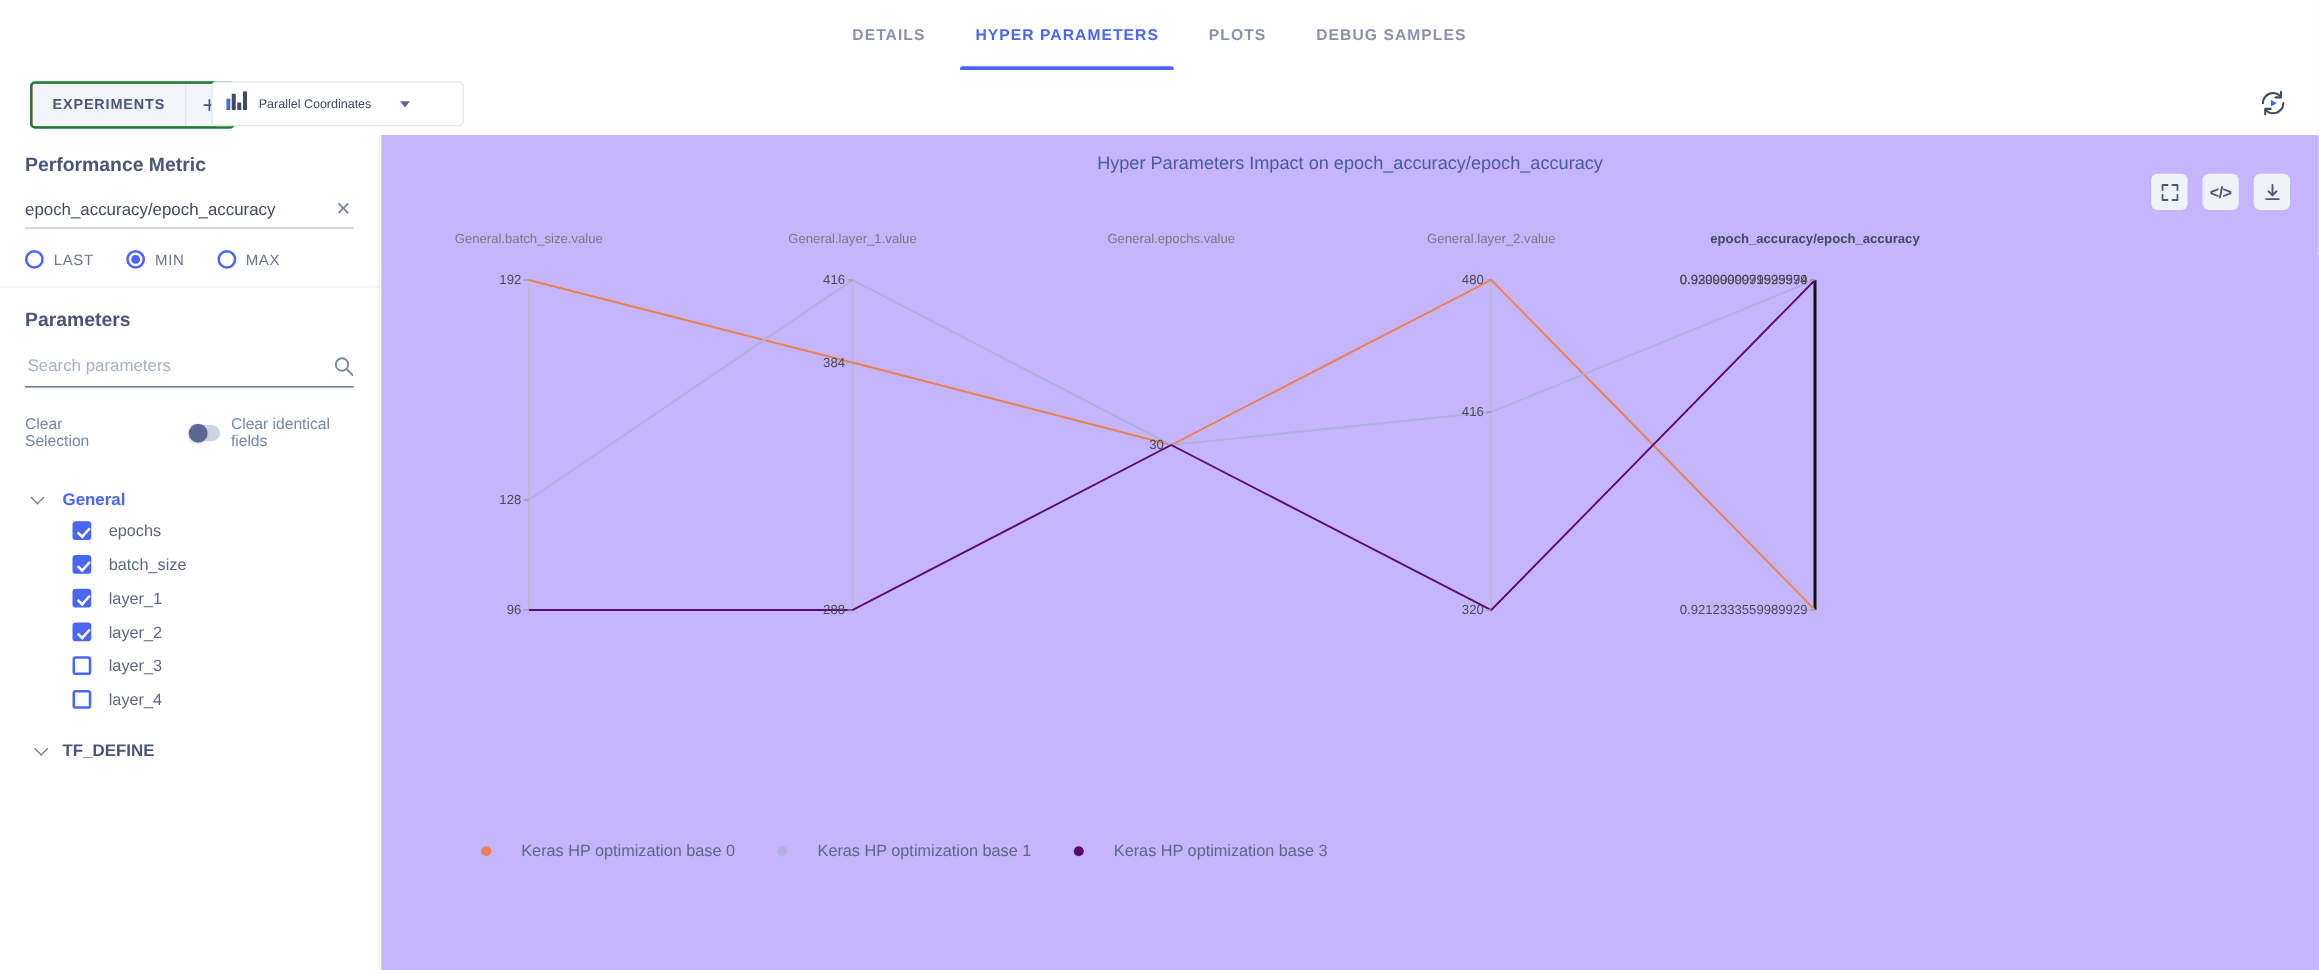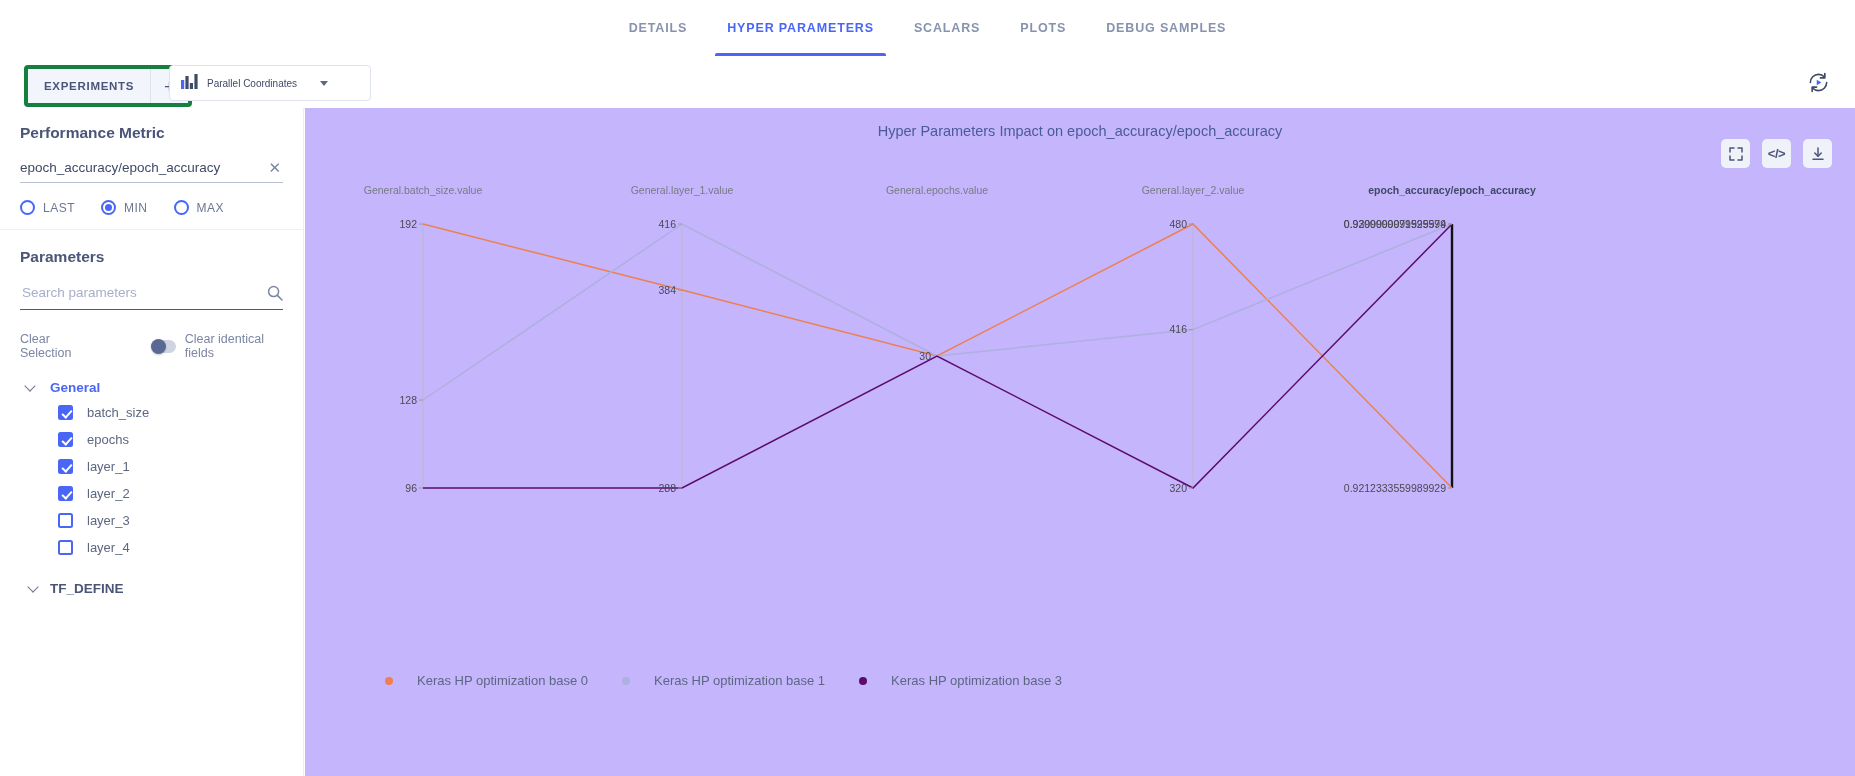--- a/index.html
+++ b/index.html
@@ -30,21 +30,21 @@
     background:#4a66f5;border-radius:2px 2px 0 0;
   }
 
   
   .toolbar{
     position:absolute;left:0;top:56px;width:1855px;height:52px;
     background:#ffffff;border-bottom:1px solid #eceef4;
   }
   .btn-group{
     position:absolute;left:24px;top:9px;height:34px;display:flex;
-    border:4px solid #15803d;border-radius:4px;overflow:hidden;background:#f97316;
+    border:2px solid #15803d;border-radius:4px;overflow:hidden;background:#f97316;
   }
   .btn-exp{
     display:flex;align-items:center;padding:0 16px;height:34px;
     font-size:11.5px;font-weight:600;letter-spacing:.7px;color:#4a5578;cursor:pointer;
     background:#f3f5fc;
   }
   .btn-plus{
     display:flex;align-items:center;justify-content:center;width:37px;height:34px;
     border-left:1px solid #dfe3ee;background:#f3f5fc;cursor:pointer;
     font-size:19px;color:#5a6punkt;color:#5a6persist;color:#4a5578;font-weight:300;line-height:1;
@@ -93,21 +93,21 @@
     position:relative;display:flex;align-items:center;
     border-bottom:1.6px solid #4e5a7d;padding-bottom:8px;margin:0 0 22px 0;
   }
   .search-input{
     border:0;outline:0;flex:1;font-size:13.5px;color:#3f4a66;background:transparent;
     font-family:"Liberation Sans", sans-serif;
   }
   .search-input::placeholder{color:#a7aecb;}
   .search-ico{width:16px;height:16px;flex:0 0 16px;cursor:pointer;}
 
-  .clear-row{display:flex;align-items:center;margin-bottom:16px;}
+  .clear-row{display:flex;align-items:center;margin-bottom:28px;}
   .clear-link{font-size:12.5px;color:#7b86a4;cursor:pointer;}
   .toggle-wrap{display:flex;align-items:center;gap:9px;margin-left:56px;}
   .toggle{
     width:28px;height:13px;border-radius:7px;background:#cfd4e3;position:relative;cursor:pointer;
   }
   .toggle .knob{
     position:absolute;left:0;top:-1px;width:15px;height:15px;border-radius:50%;
     background:#5a6894;box-shadow:0 1px 2px rgba(0,0,0,.22);
   }
   .toggle-lbl{font-size:12.5px;color:#7b86a4;}
@@ -159,21 +159,20 @@
 </style>
 </head>
 <body>
 
 <div class="app">
 
   <div class="tabbar">
     <div class="tabs">
       <div class="tab">DETAILS</div>
       <div class="tab active">HYPER PARAMETERS</div>
-      <div class="tab">SCALARS</div>
       <div class="tab">PLOTS</div>
       <div class="tab">DEBUG SAMPLES</div>
     </div>
   </div>
 
   <div class="toolbar">
     <div class="btn-group">
       <div class="btn-exp">EXPERIMENTS</div>
       <div class="btn-plus">+</div>
     </div>
@@ -252,25 +251,25 @@
       </div>
 
       <div class="group">
         <div class="group-hd">
           <span class="caret down"></span>
           <span class="group-name">General</span>
         </div>
 
         <div class="param">
           <span class="cbx on"></span>
+          <span class="param-lbl">epochs</span>
+        </div>
+        <div class="param">
+          <span class="cbx on"></span>
           <span class="param-lbl">batch_size</span>
-        </div>
-        <div class="param">
-          <span class="cbx on"></span>
-          <span class="param-lbl">epochs</span>
         </div>
         <div class="param">
           <span class="cbx on"></span>
           <span class="param-lbl">layer_1</span>
         </div>
         <div class="param">
           <span class="cbx on"></span>
           <span class="param-lbl">layer_2</span>
         </div>
         <div class="param">

